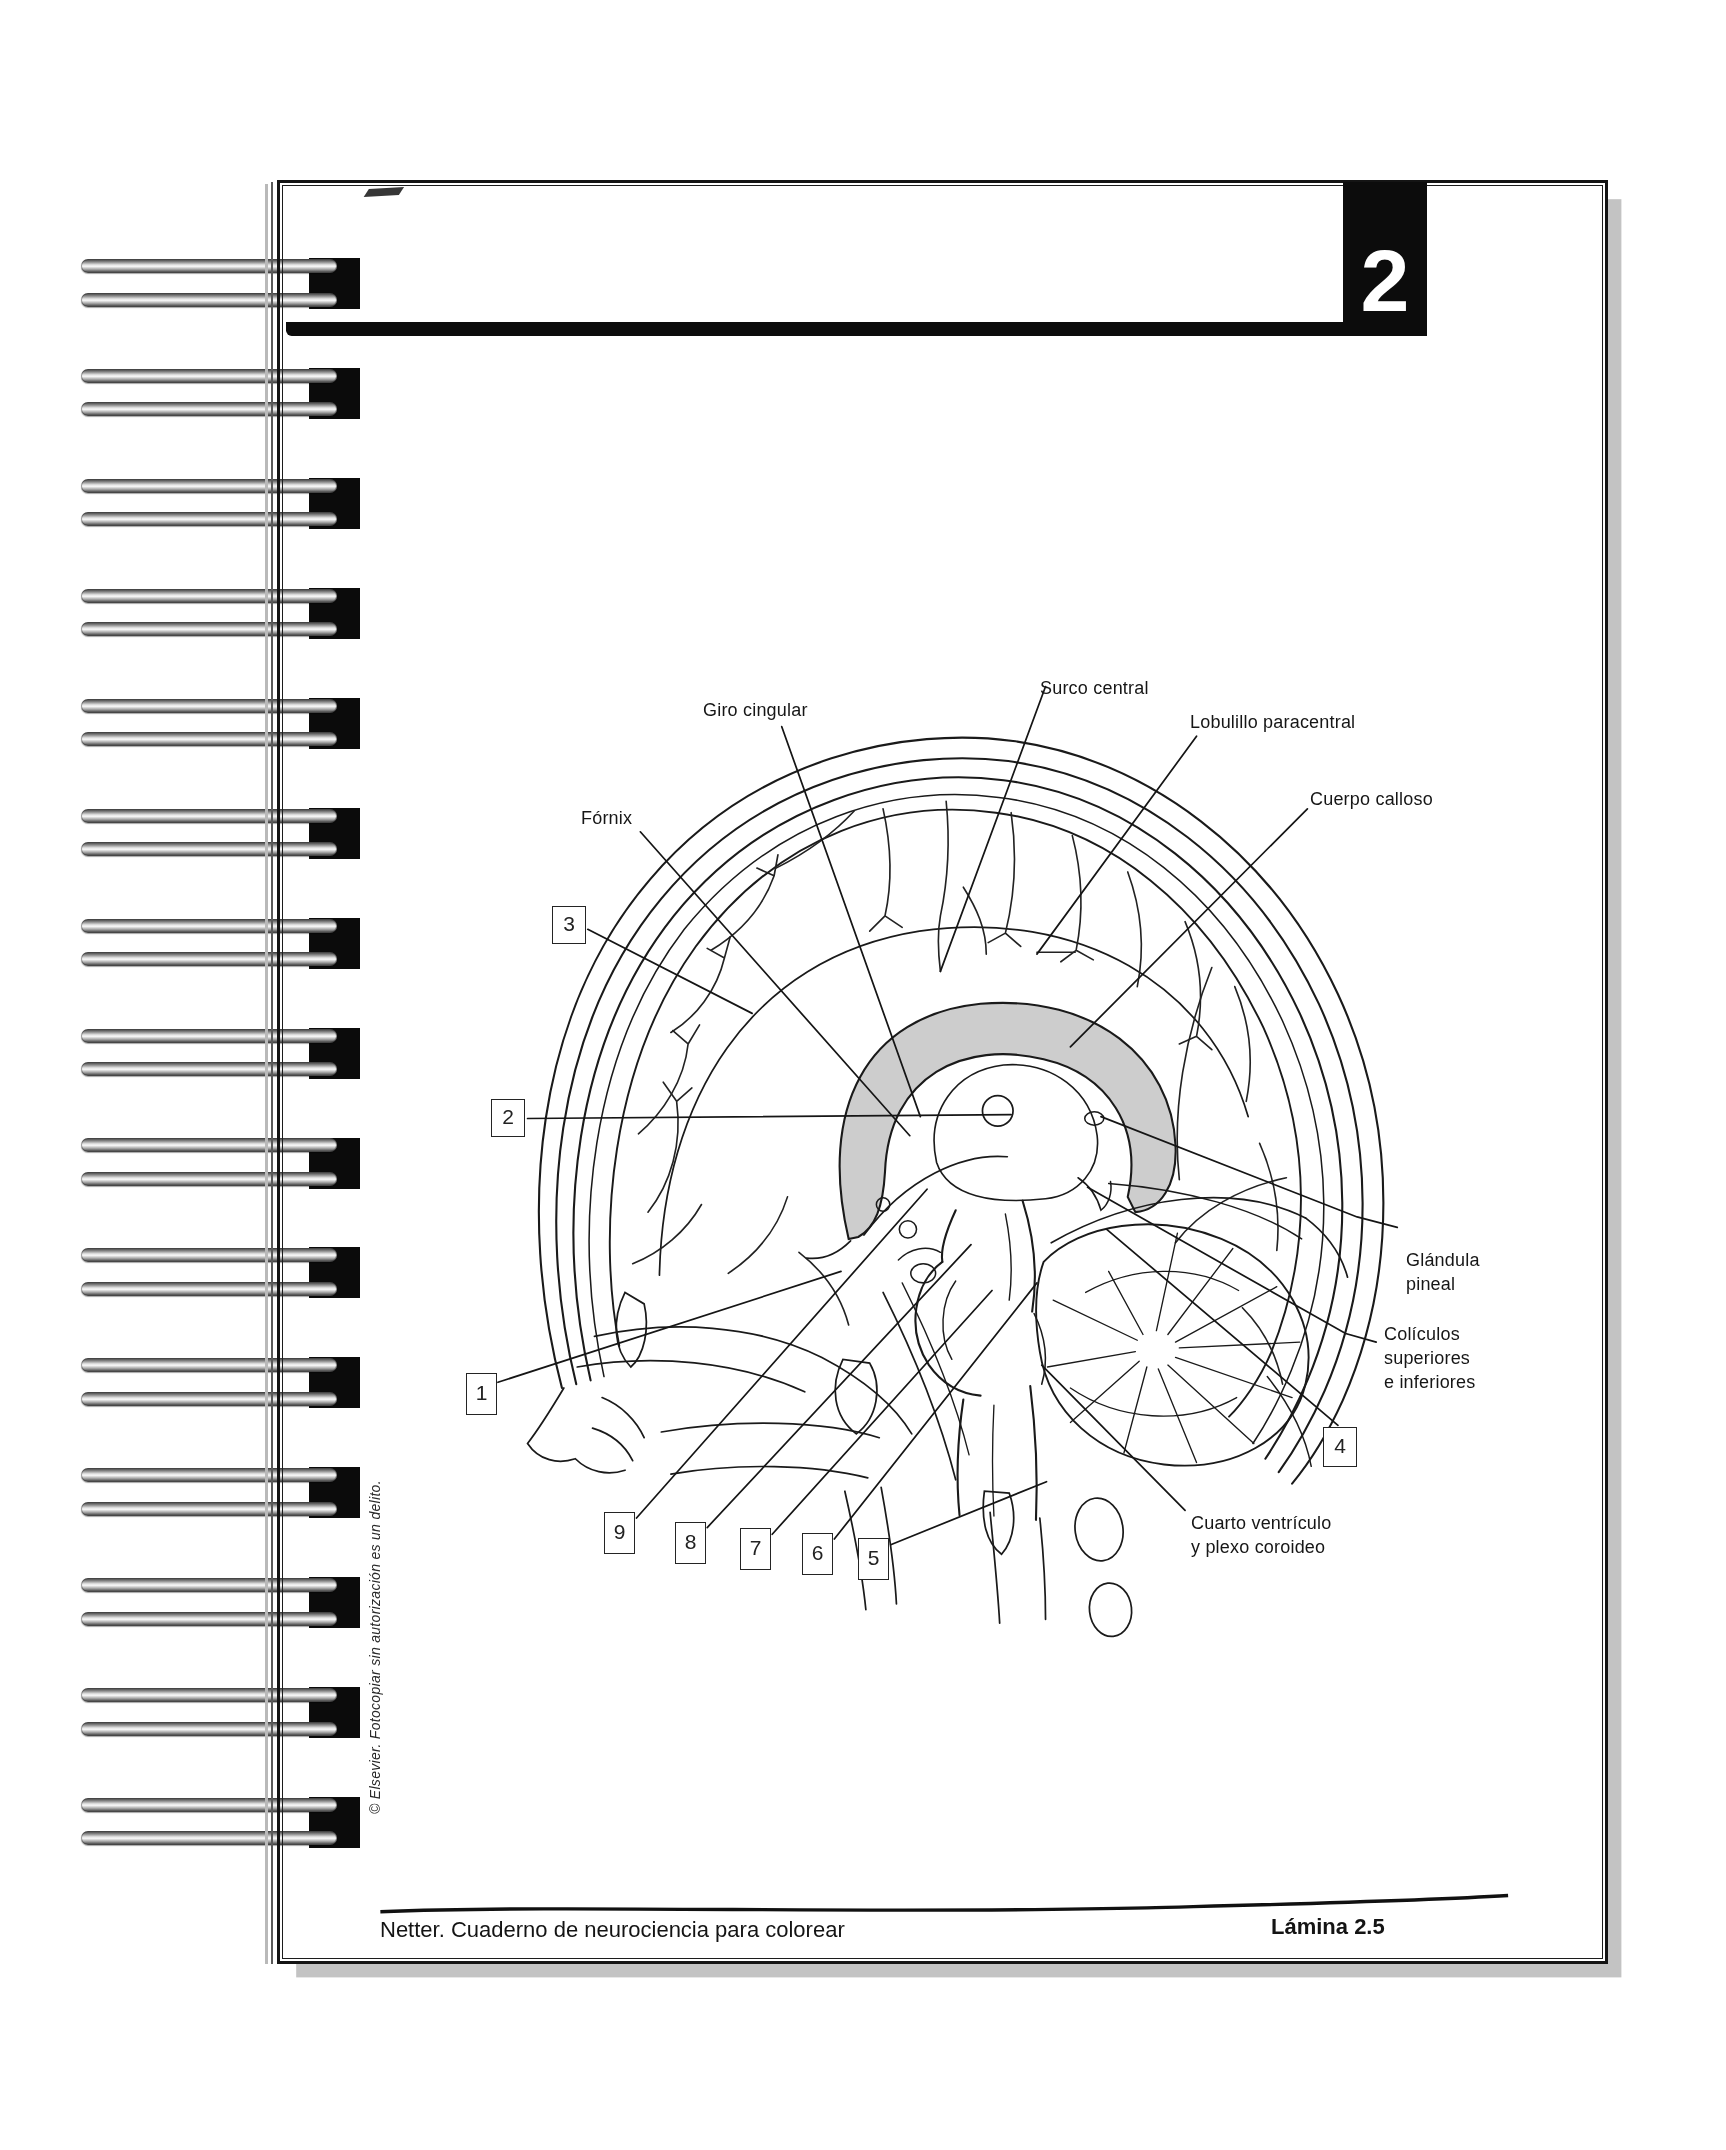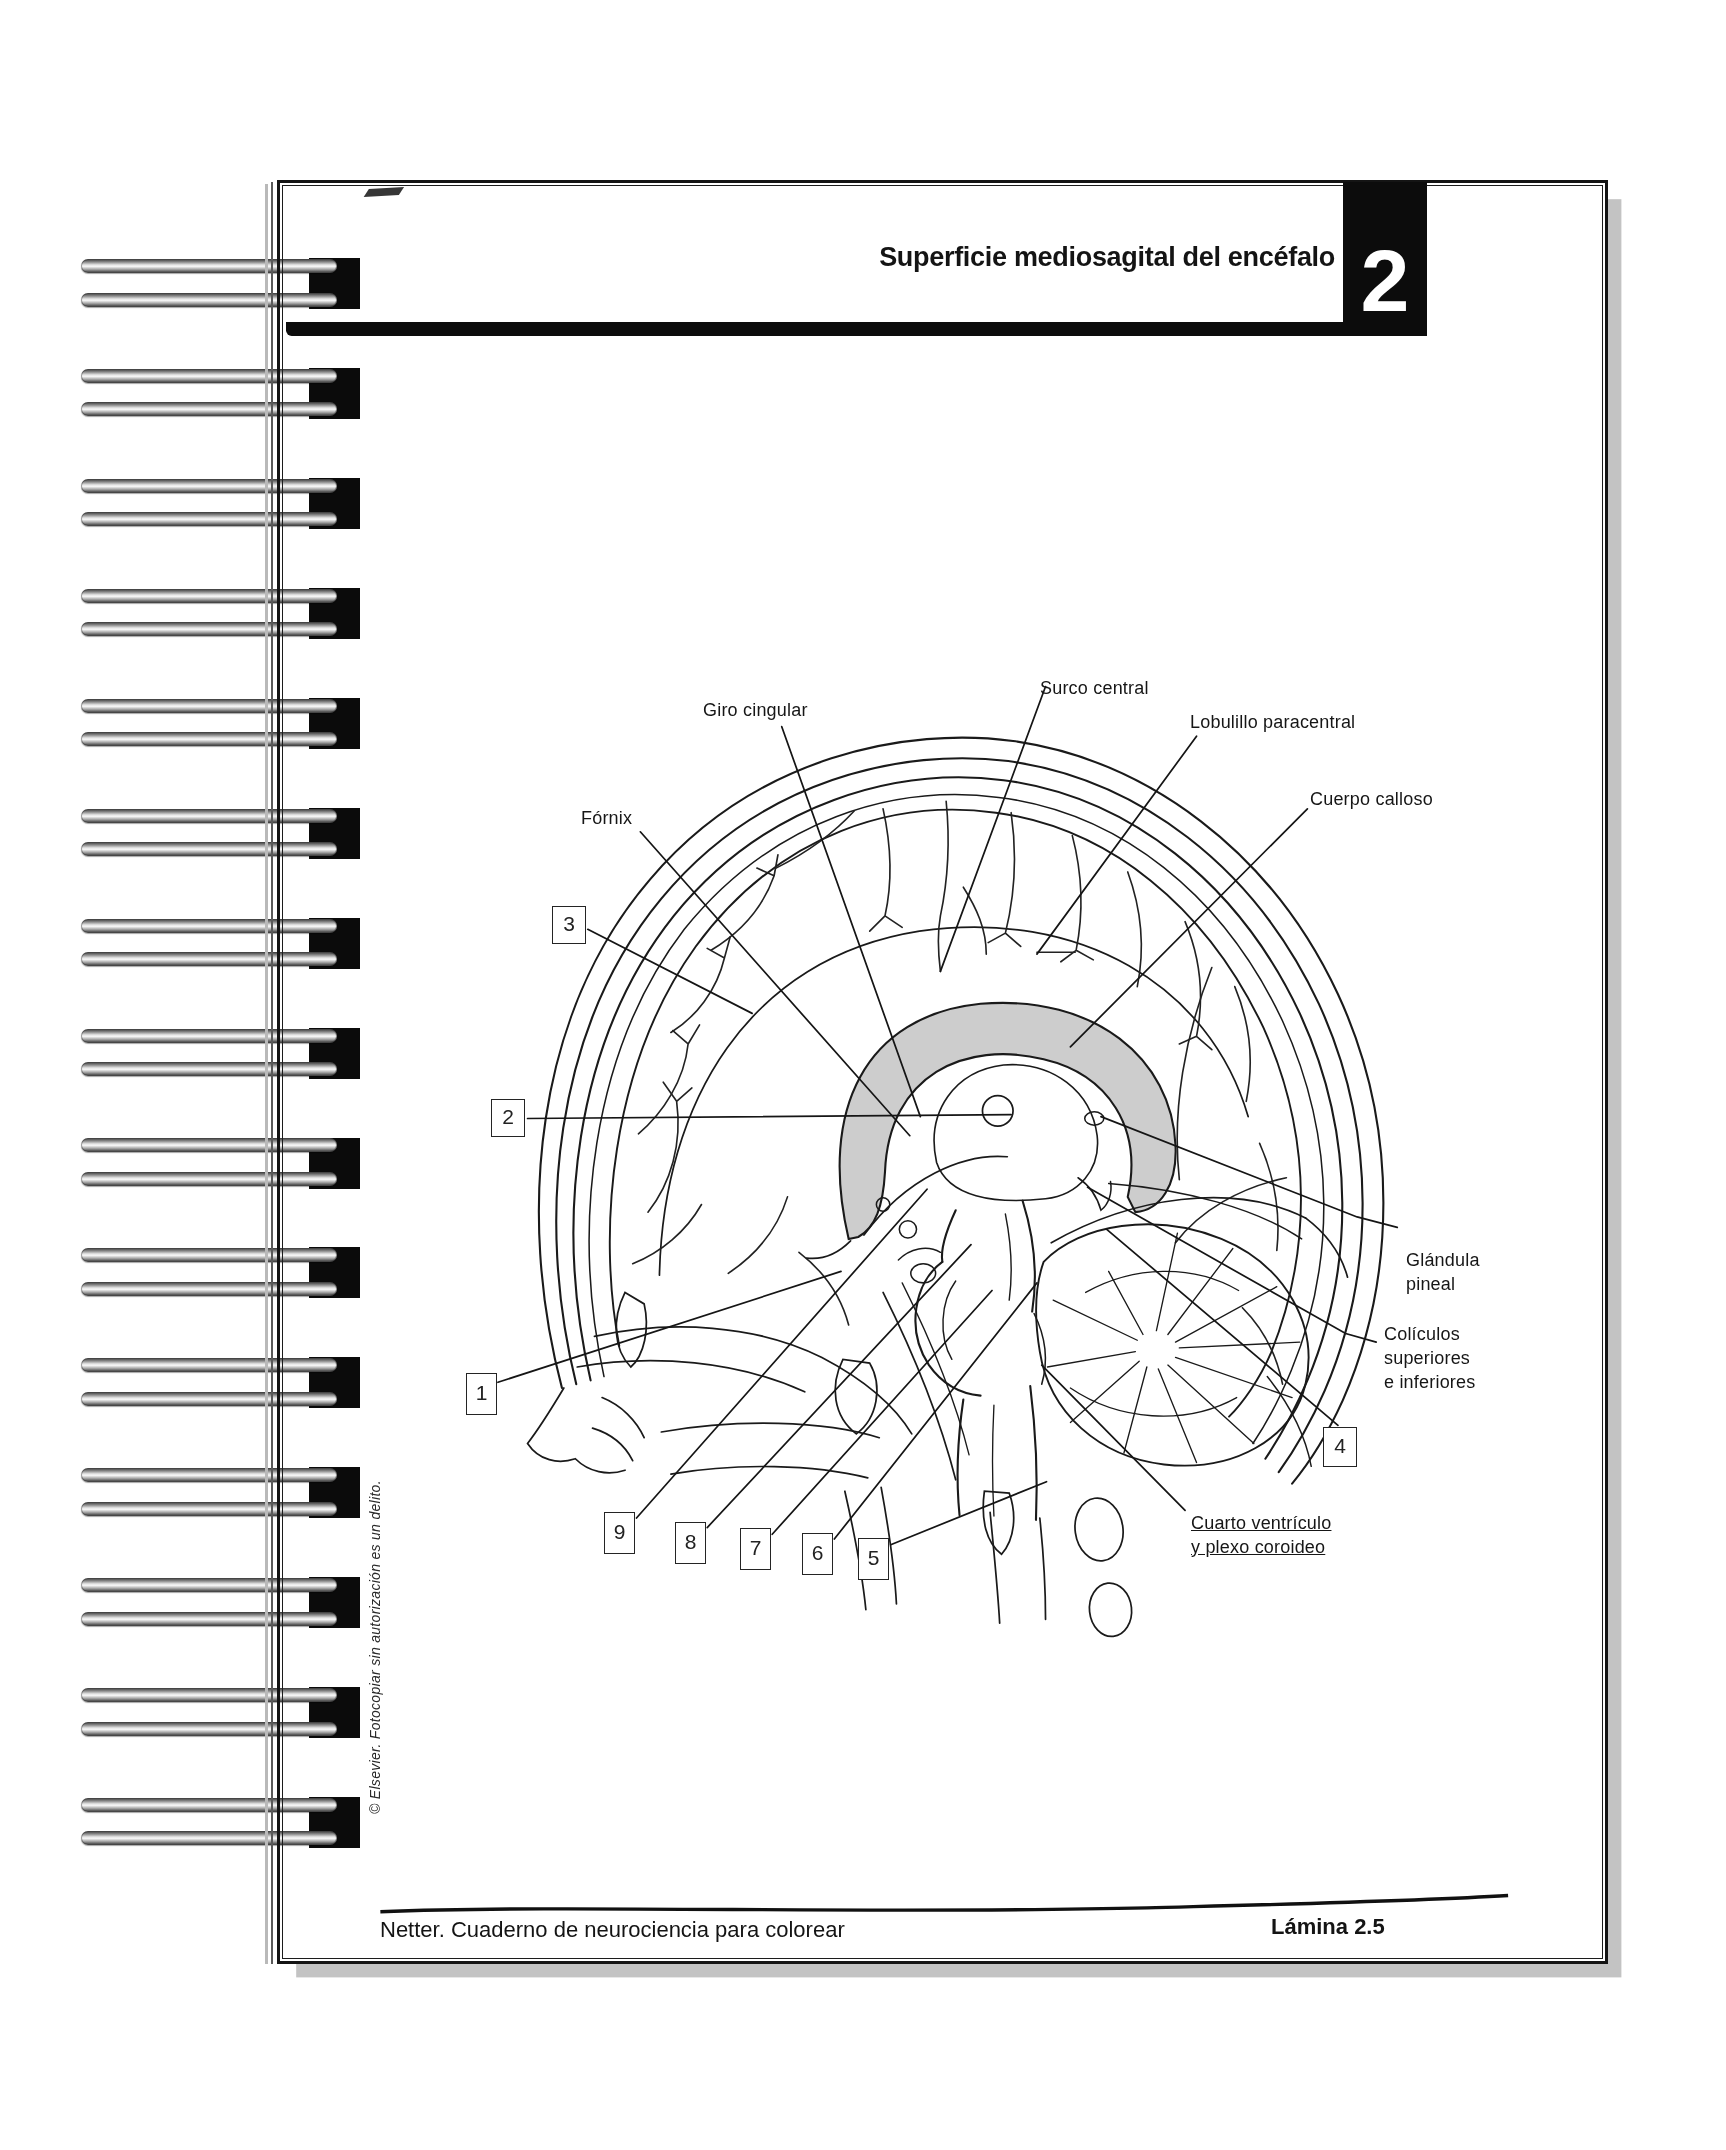--- a/index.html
+++ b/index.html
@@ -96,21 +96,20 @@
       <div class="wire" style="top: 1831px;"></div>
     </div>
   <div class="stack-line-a"></div>
   <div class="stack-line-b"></div>
 
   <div class="page-border">
     <div class="page-border-inner"></div>
   </div>
   <div class="smudge"></div>
 
-  <div class="title">Superficie mediosagital del encéfalo</div>
   <div class="chapter-tab">
     <div class="chapter-num">2</div>
   </div>
   <div class="header-bar"></div>
 
   <svg class="diagram" width="1726" height="2151" viewBox="0 0 1806 2250">
     <g fill="none" stroke="#1a1a1a" stroke-width="2.2" stroke-linecap="round">
 
       <path d="M 588,1452 C 540,1270 560,1060 680,920 C 790,790 950,760 1060,775 C 1200,795 1330,890 1400,1040 C 1465,1180 1460,1340 1405,1465 C 1390,1498 1372,1528 1352,1552"></path>
       <path d="M 603,1448 C 560,1275 580,1075 692,940 C 795,815 945,782 1055,796 C 1190,815 1312,905 1380,1050 C 1442,1185 1438,1335 1386,1455 C 1372,1487 1356,1515 1338,1540"></path>
@@ -242,21 +241,21 @@
   <div class="lbl" style="left:703px;top:699px;">Giro cingular</div>
   <div class="lbl" style="left:1040px;top:661px;margin-top:16px;">Surco central</div>
   <div class="lbl" style="left:1190px;top:711px;">Lobulillo paracentral</div>
   <div class="lbl" style="left:1310px;top:788px;">Cuerpo calloso</div>
   <div class="lbl" style="left:581px;top:807px;">Fórnix</div>
   <div class="lbl" style="left:1406px;top:1210px;margin-top:39px;">Glándula
 pineal</div>
   <div class="lbl" style="left:1384px;top:1323px;">Colículos
 superiores
 e inferiores</div>
-  <div class="lbl" style="left:1191px;top:1512px;text-decoration:underline;">Cuarto ventrículo
+  <div class="lbl" style="left:1191px;top:1512px;">Cuarto ventrículo
 y plexo coroideo</div>
 
   <div class="numbox" style="left:466px;top:1373px;width:31px;height:42px;line-height:38px;">1</div>
   <div class="numbox" style="left:491px;top:1099px;width:34px;height:38px;line-height:34px;">2</div>
   <div class="numbox" style="left:552px;top:906px;width:34px;height:38px;line-height:34px;">3</div>
   <div class="numbox" style="left:1323px;top:1427px;width:34px;height:40px;line-height:36px;">4</div>
   <div class="numbox" style="left:858px;top:1538px;width:31px;height:42px;line-height:38px;">5</div>
   <div class="numbox" style="left:802px;top:1533px;width:31px;height:42px;line-height:38px;">6</div>
   <div class="numbox" style="left:740px;top:1528px;width:31px;height:42px;line-height:38px;">7</div>
   <div class="numbox" style="left:675px;top:1522px;width:31px;height:42px;line-height:38px;">8</div>

